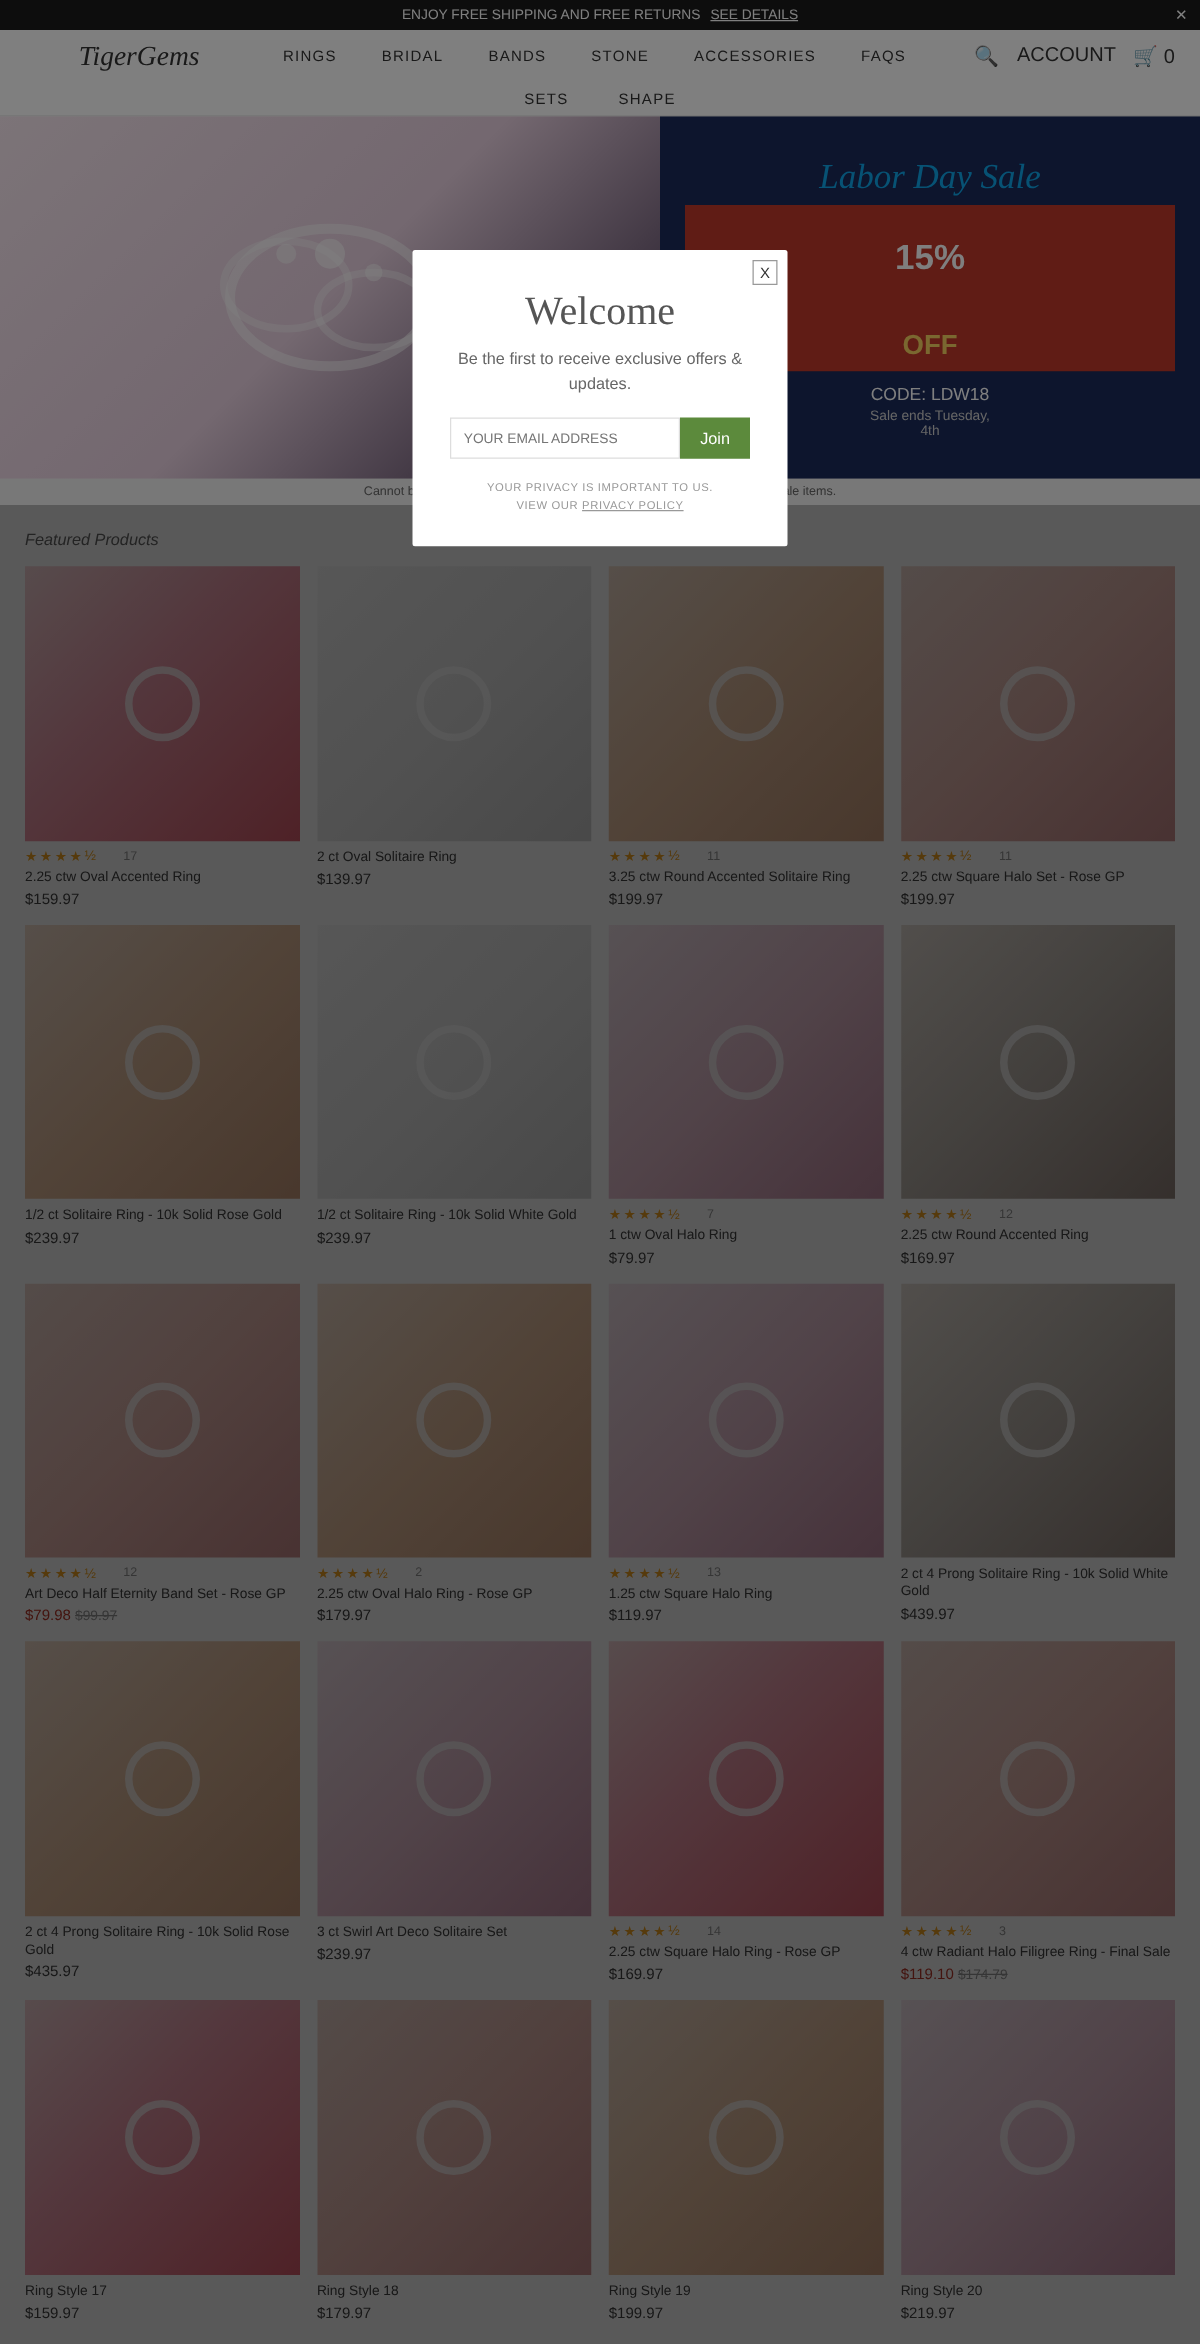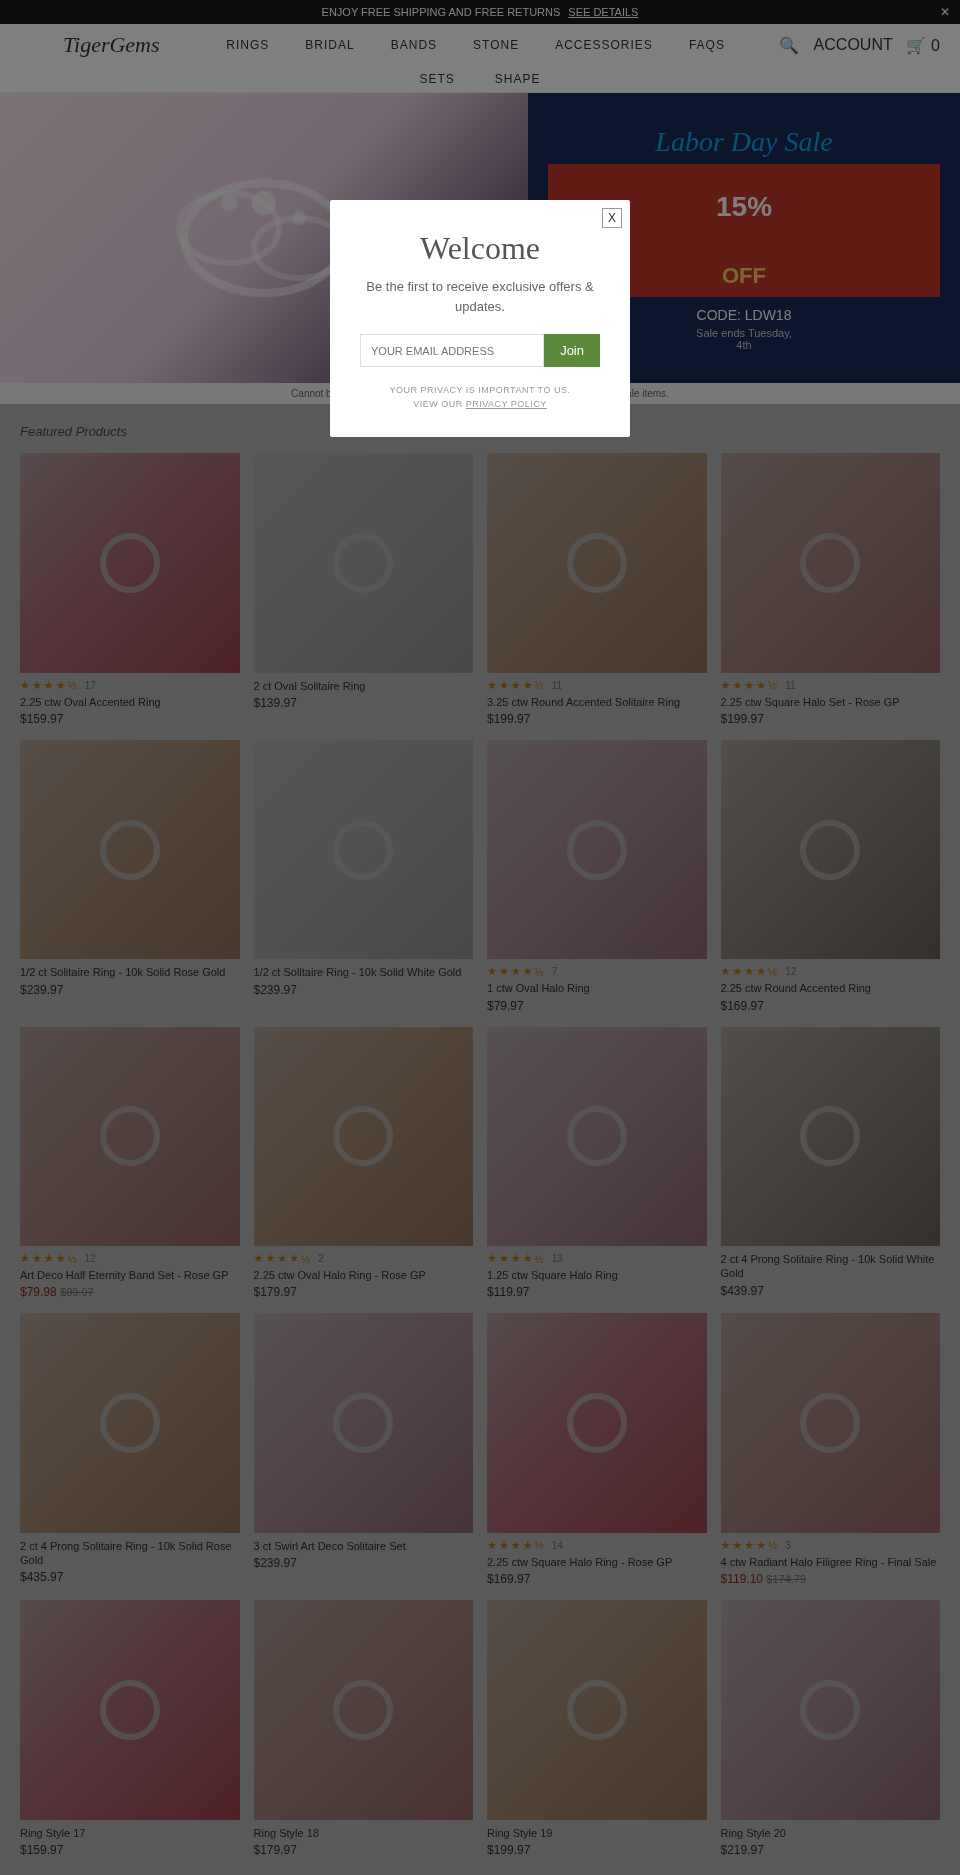--- a/index.html
+++ b/index.html
@@ -282,21 +282,21 @@
     }
 
     .stars {
       display: flex;
       align-items: center;
       gap: 2px;
       margin-bottom: 3px;
     }
     .star { color: #f5a623; font-size: 11px; }
     .star-half { color: #f5a623; font-size: 11px; }
-    .review-count { font-size: 10px; color: #999; margin-left: 6px; }
+    .review-count { font-size: 10px; color: #999; margin-left: 20px; }
     .product-name {
       font-size: 11px;
       color: #444;
       margin-bottom: 3px;
       line-height: 1.3;
     }
     .product-price {
       font-size: 12px;
       color: #444;
     }

